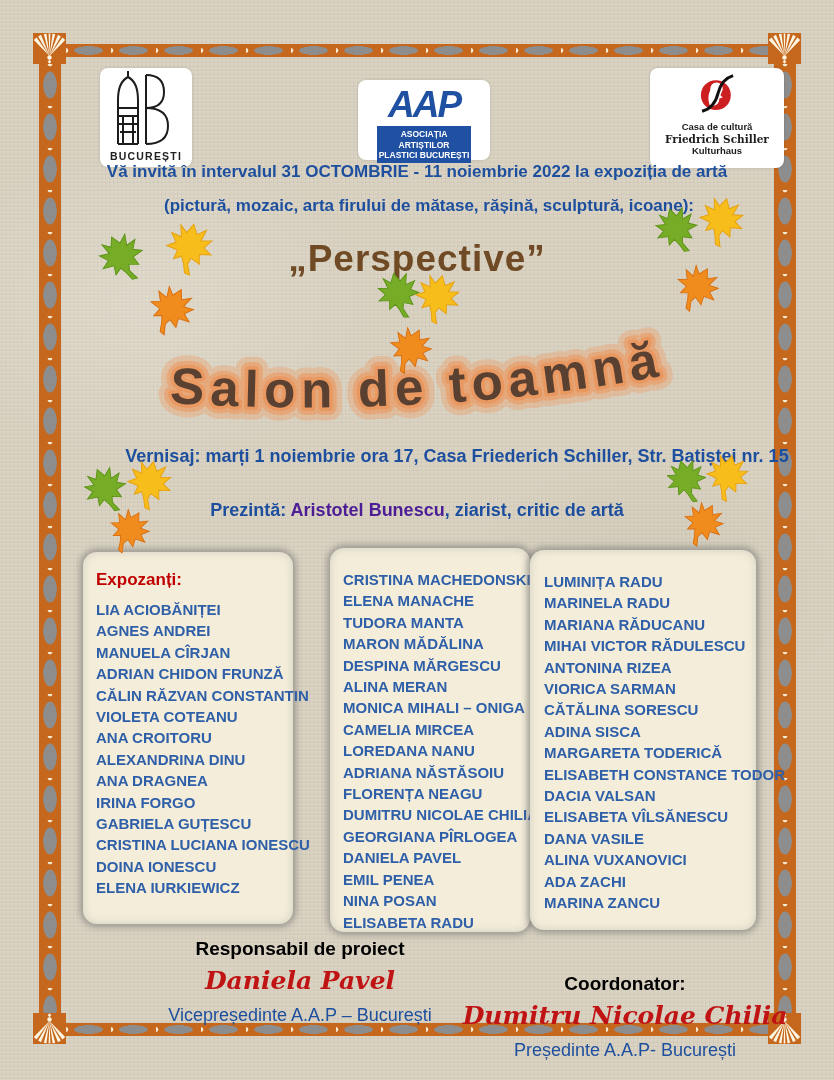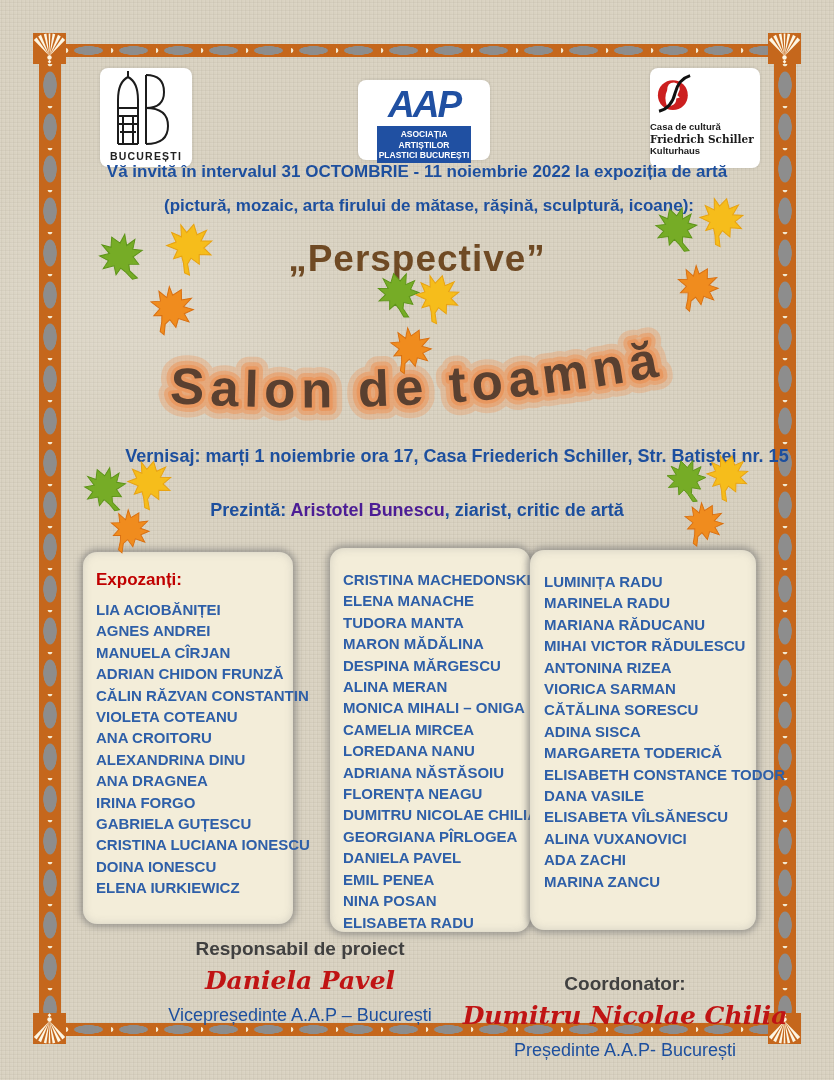--- a/index.html
+++ b/index.html
@@ -32,21 +32,21 @@
   .corner.bl svg,.corner.br svg{transform:rotate(180deg);}
   
   .logo-box{position:absolute;background:#fff;border-radius:8px;z-index:2;
             box-shadow:0 0 3px rgba(0,0,0,.15);}
   .logo-buc{left:100px;top:68px;width:92px;height:99px;text-decoration:underline;}
   .logo-aap{left:358px;top:80px;width:124px;height:72px;padding:4px;}
   .logo-aap .aap-word{font-size:37px;font-weight:800;font-style:italic;color:#2050a2;
       text-align:center;line-height:42px;letter-spacing:-2px;}
   .logo-aap .aap-band{background:#2050a2;color:#fff;font-size:8.5px;font-weight:bold;
       text-align:center;line-height:10.5px;margin:0 15px;padding:3px 0 2px;}
-  .logo-sch{left:650px;top:68px;width:110px;height:100px;padding-top:3px;box-sizing:border-box;}
+  .logo-sch{left:650px;top:68px;width:134px;height:100px;text-align:center;padding-top:3px;box-sizing:border-box;}
   .logo-sch .sch-line{font-size:9.5px;font-weight:bold;color:#1c1c1c;line-height:11.5px;}
   .logo-sch .sch-fraktur{font-family:"DejaVu Serif",serif;font-weight:bold;font-size:10.5px;line-height:12px;color:#1c1c1c;}
   
   .center-line{position:absolute;left:0;width:834px;text-align:center;z-index:2;}
   .invite{color:#1d4f9e;font-weight:bold;font-size:17px;}
   .line1{top:162px;} .line2{top:196px;padding-left:12px;}
   .perspective{top:238px;font-size:37px;font-weight:bold;color:#6f4a24;letter-spacing:1px;}
   .salon-svg{position:absolute;left:97px;top:310px;width:640px;height:130px;z-index:2;overflow:visible;}
   .salon-svg text{font-family:"Liberation Sans",sans-serif;font-weight:bold;font-size:51px;letter-spacing:6px;}
   .glow1{fill:none;stroke:#ef9050;stroke-width:26;stroke-linejoin:round;opacity:.30;}
@@ -61,21 +61,21 @@
          box-shadow:0 0 6px 3px rgba(110,110,110,.55), inset 0 0 9px rgba(140,140,140,.30);}
   .panel1{left:83px;top:552px;width:210px;height:372px;padding:18px 0 0 13px;}
   .panel2{left:310px;top:548px;width:200px;height:384px;padding:21px 12px 0 13px;margin-left:20px;}
   .panel3{left:530px;top:550px;width:226px;height:380px;padding:21px 0 0 14px;}
   .exhibit-head{color:#c00000;font-weight:bold;font-size:17px;margin-bottom:9px;}
   .names div{color:#2e5fa8;font-weight:bold;font-size:15px;line-height:21.4px;white-space:nowrap;}
   
   .foot{position:absolute;z-index:2;text-align:center;}
   .foot-left{left:100px;top:936px;width:400px;}
   .foot-right{left:460px;top:936px;width:330px;margin-top:35px;}
-  .foot .role{color:#404040;font-weight:bold;font-size:19px;line-height:26px;}
+  .foot .role{color:#000000;font-weight:bold;font-size:19px;line-height:26px;}
   .foot .sig{color:#c01414;font-family:"DejaVu Serif",serif;font-style:italic;font-weight:bold;
              font-size:25px;line-height:38px;}
   .foot .title{color:#1d4f9e;font-weight:normal;font-size:18px;line-height:30px;}
   
   .leaves{position:absolute;left:0;top:0;width:834px;height:1080px;z-index:3;pointer-events:none;}
 </style>
 </head>
 <body>
 
 <div class="poster">
@@ -243,22 +243,23 @@
         <div>LUMINIȚA RADU</div>
         <div>MARINELA RADU</div>
         <div>MARIANA RĂDUCANU</div>
         <div>MIHAI VICTOR RĂDULESCU</div>
         <div>ANTONINA RIZEA</div>
         <div>VIORICA SARMAN</div>
         <div>CĂTĂLINA SORESCU</div>
         <div>ADINA SISCA</div>
         <div>MARGARETA TODERICĂ</div>
         <div>ELISABETH CONSTANCE TODOR</div>
+        <div>DACIA VALSAN</div>
+        <div>ELISABETA VÎLSĂNESCU</div>
         <div>DANA VASILE</div>
-        <div>ELISABETA VÎLSĂNESCU</div>
         <div>ALINA VUXANOVICI</div>
         <div>ADA ZACHI</div>
         <div>MARINA ZANCU</div>
       </div>
   </div>
 
   <div class="foot foot-left">
     <div class="role">Responsabil de proiect</div>
     <div class="sig">Daniela Pavel</div>
     <div class="title">Vicepreședinte A.A.P – București</div>

